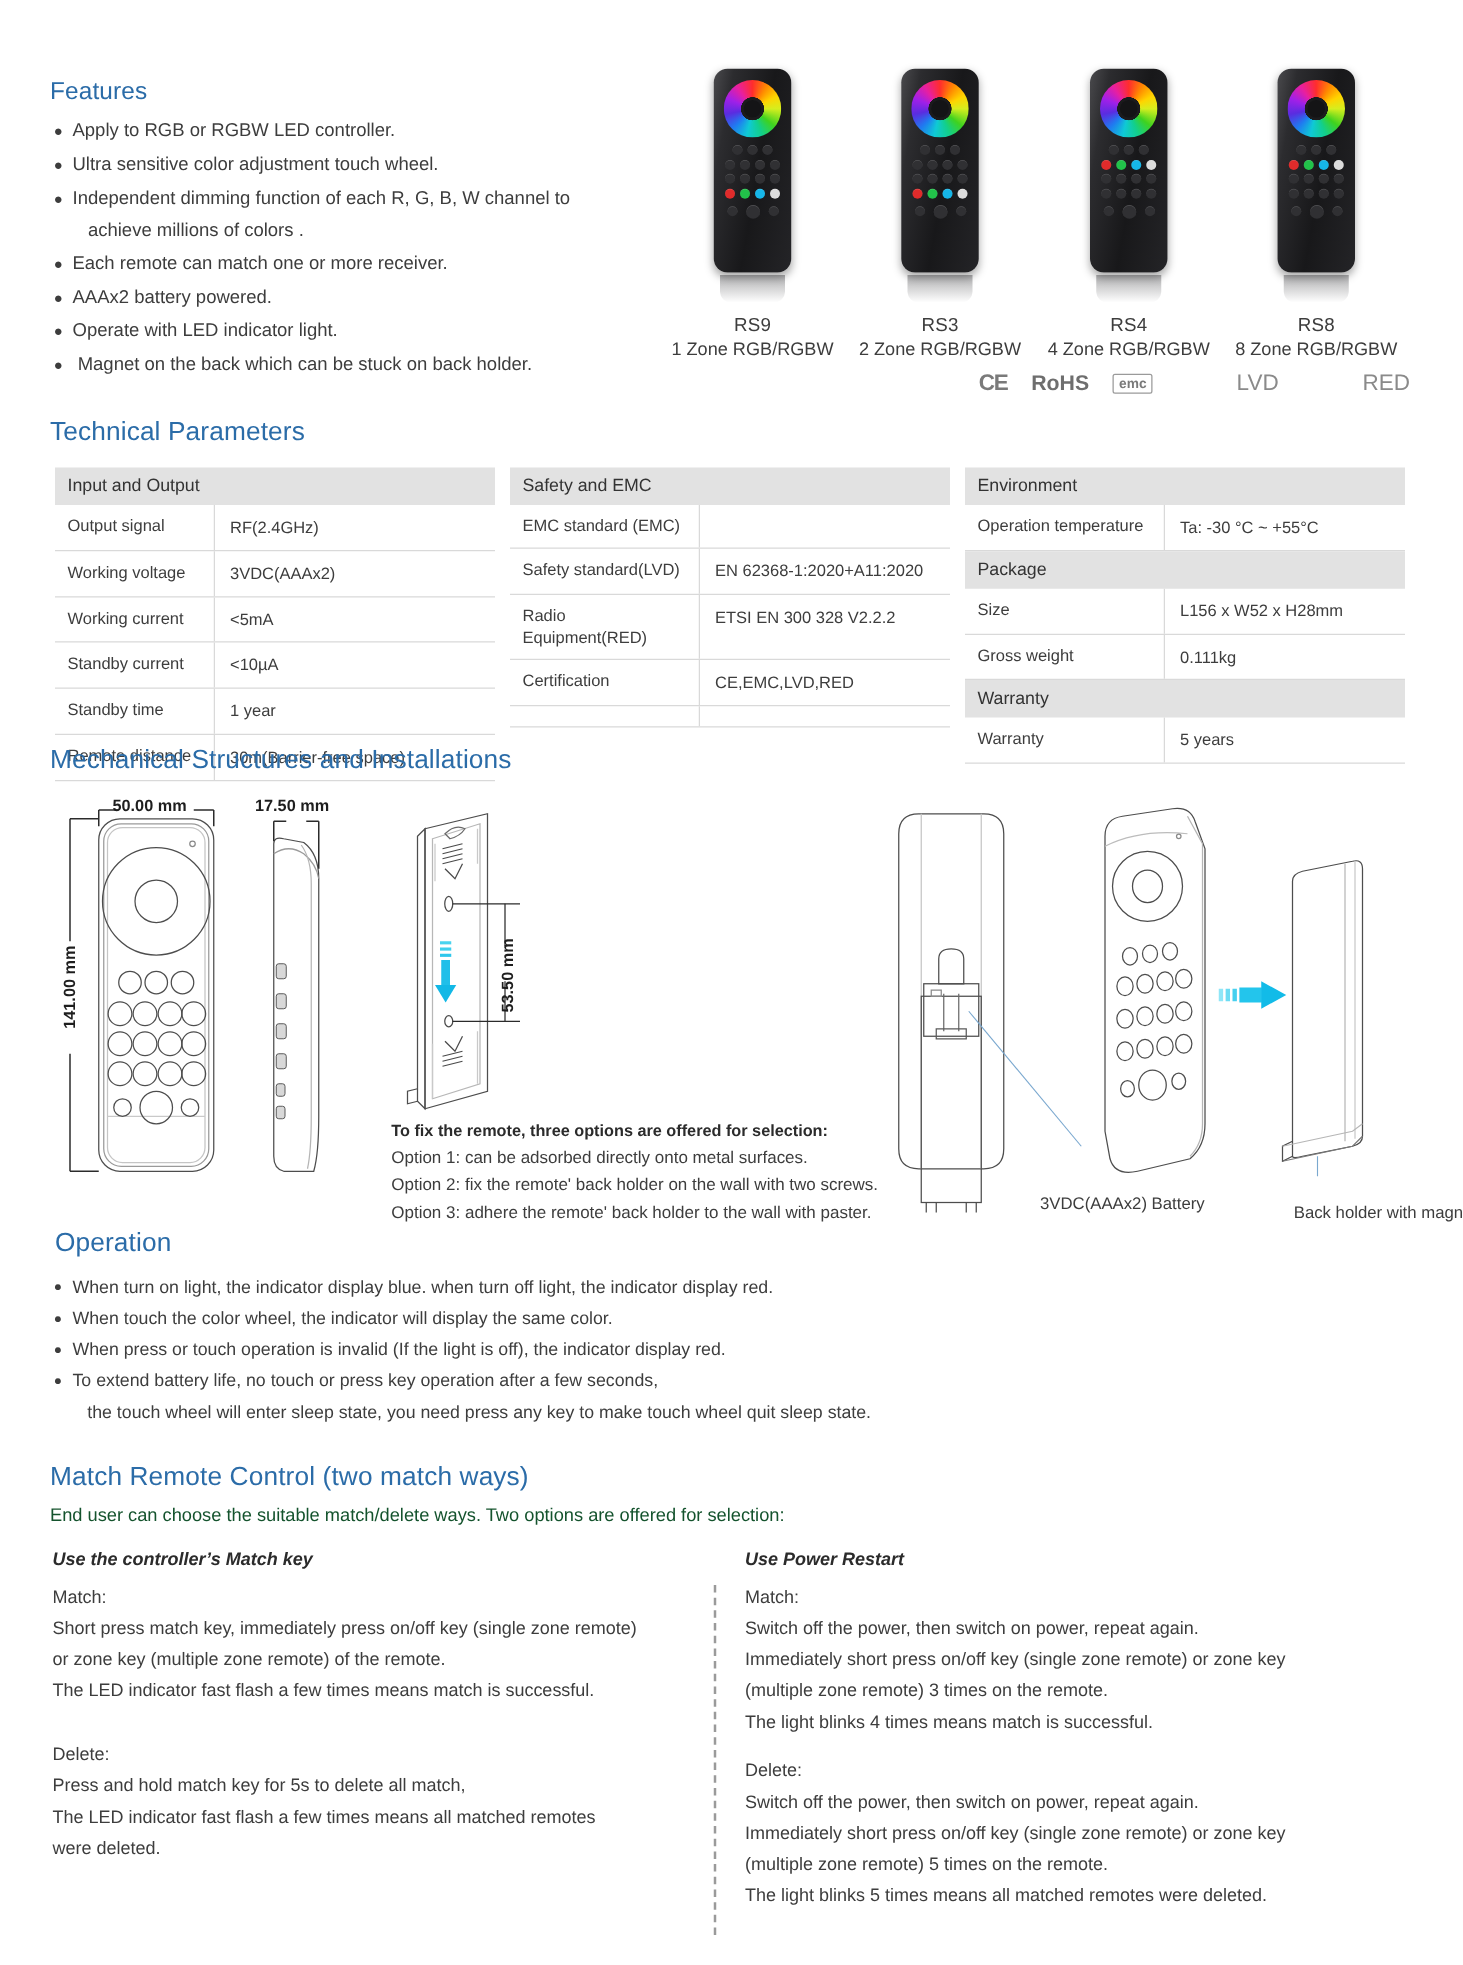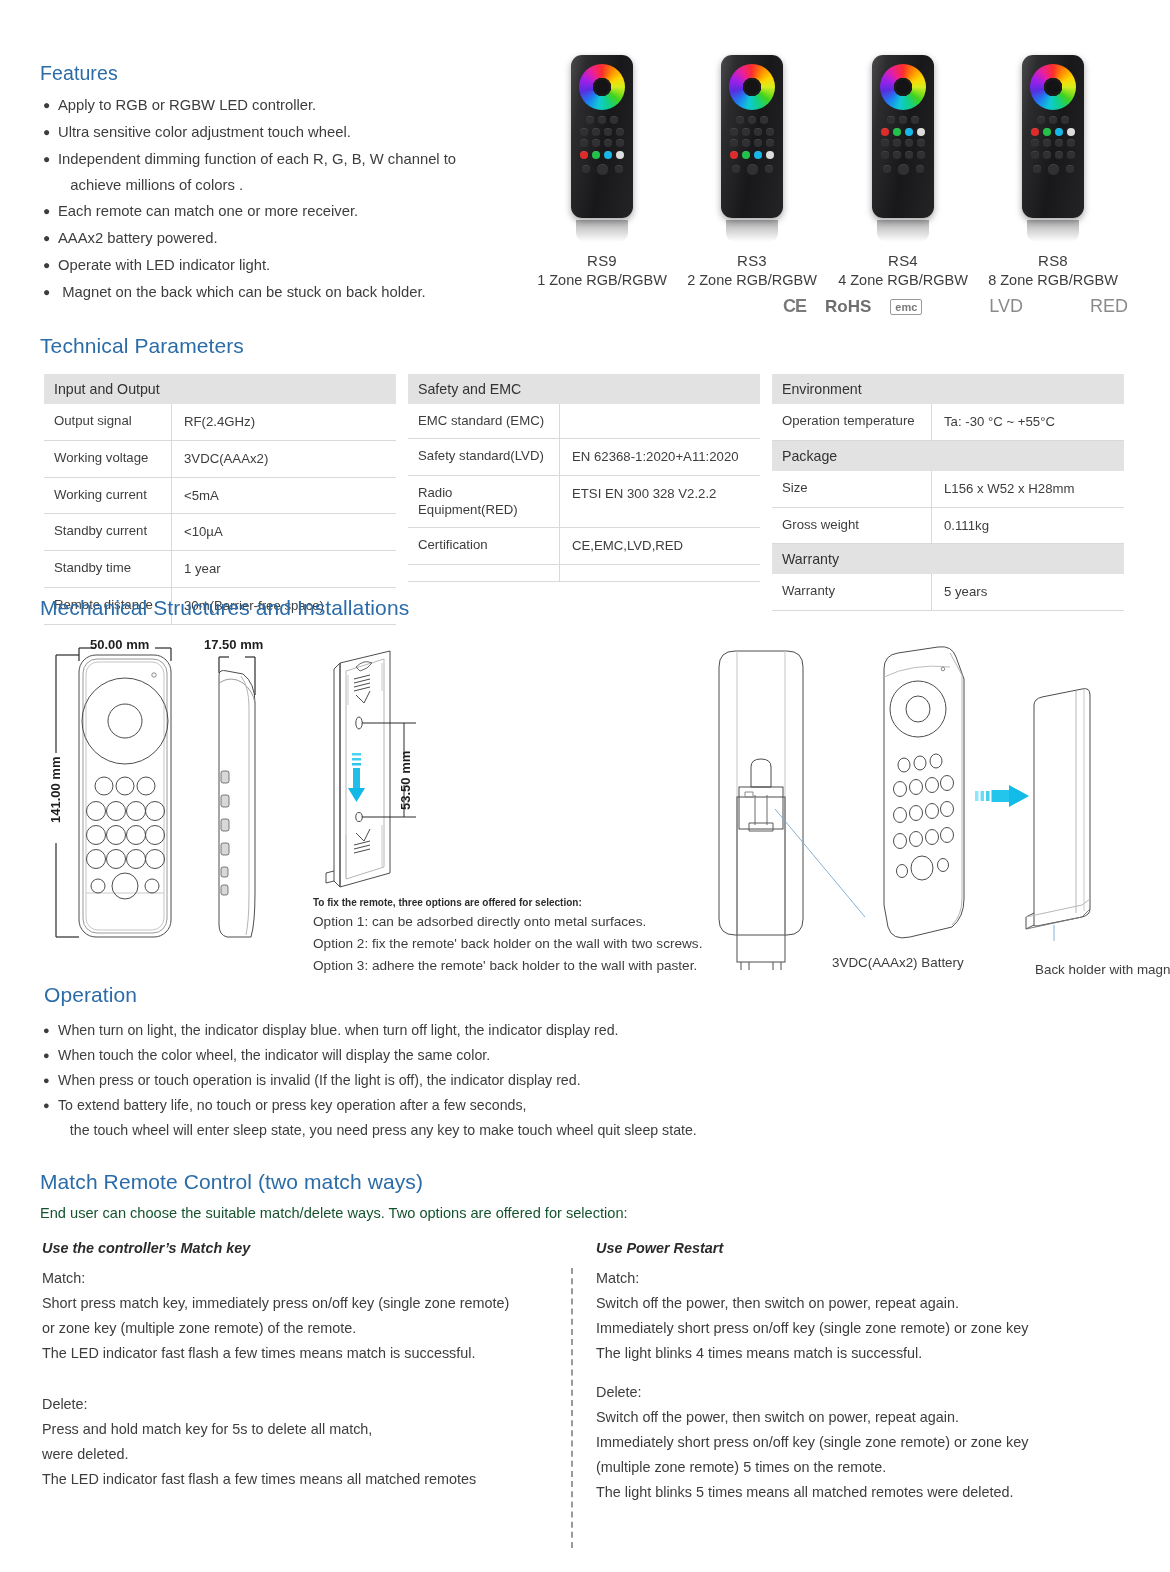--- a/index.html
+++ b/index.html
@@ -183,21 +183,21 @@
     font-family: "Liberation Sans", sans-serif;
   }
   .dim-label.vert {
     transform: rotate(-90deg);
     transform-origin: left top;
     white-space: nowrap;
   }
 
   .opt-block { position: absolute; left: 313px; top: 272px; width: 400px; }
   .opt-title {
-    font-size: 10px; font-weight: 700; color: #2b2b2b; margin-bottom: 3px;
+    font-size: 13px; font-weight: 700; color: #2b2b2b; margin-bottom: 3px;
   }
   .opt-line { font-size: 13.6px; color: #3d3d3d; line-height: 22px; white-space: nowrap; }
 
   .cap { position: absolute; font-size: 13.4px; color:#3d3d3d; white-space: nowrap; }
 
   
   #op-heading { left: 44px; top: 983px; }
   #op-list { left: 42px; top: 1018px; width: 760px; }
   .op-item {
     position: relative;
@@ -695,29 +695,30 @@
 
   <div class="match-col" id="match-left">
     <div class="match-title">Use the controller’s Match key</div>
     <div class="match-sub">Match:</div>
     <div class="match-line">Short press match key, immediately press on/off key (single zone remote)</div>
     <div class="match-line">or zone key (multiple zone remote) of the remote.</div>
     <div class="match-line">The LED indicator fast flash a few times means match is successful.</div>
     <div class="match-gap"></div>
     <div class="match-sub">Delete:</div>
     <div class="match-line">Press and hold match key for 5s to delete all match,</div>
+    <div class="match-line">The LED indicator fast flash a few times means all matched remotes</div>
     <div class="match-line">were deleted.</div>
-    <div class="match-line">The LED indicator fast flash a few times means all matched remotes</div>
   </div>
 
   <div class="match-col" id="match-right">
     <div class="match-title">Use Power Restart</div>
     <div class="match-sub">Match:</div>
     <div class="match-line">Switch off the power, then switch on power, repeat again.</div>
     <div class="match-line">Immediately short press on/off key (single zone remote) or zone key</div>
+    <div class="match-line">(multiple zone remote) 3 times on the remote.</div>
     <div class="match-line">The light blinks 4 times means match is successful.</div>
     <div class="match-gap" style="height:14px;"></div>
     <div class="match-sub">Delete:</div>
     <div class="match-line">Switch off the power, then switch on power, repeat again.</div>
     <div class="match-line">Immediately short press on/off key (single zone remote) or zone key</div>
     <div class="match-line">(multiple zone remote) 5 times on the remote.</div>
     <div class="match-line">The light blinks 5 times means all matched remotes were deleted.</div>
   </div>
 
 </div>

